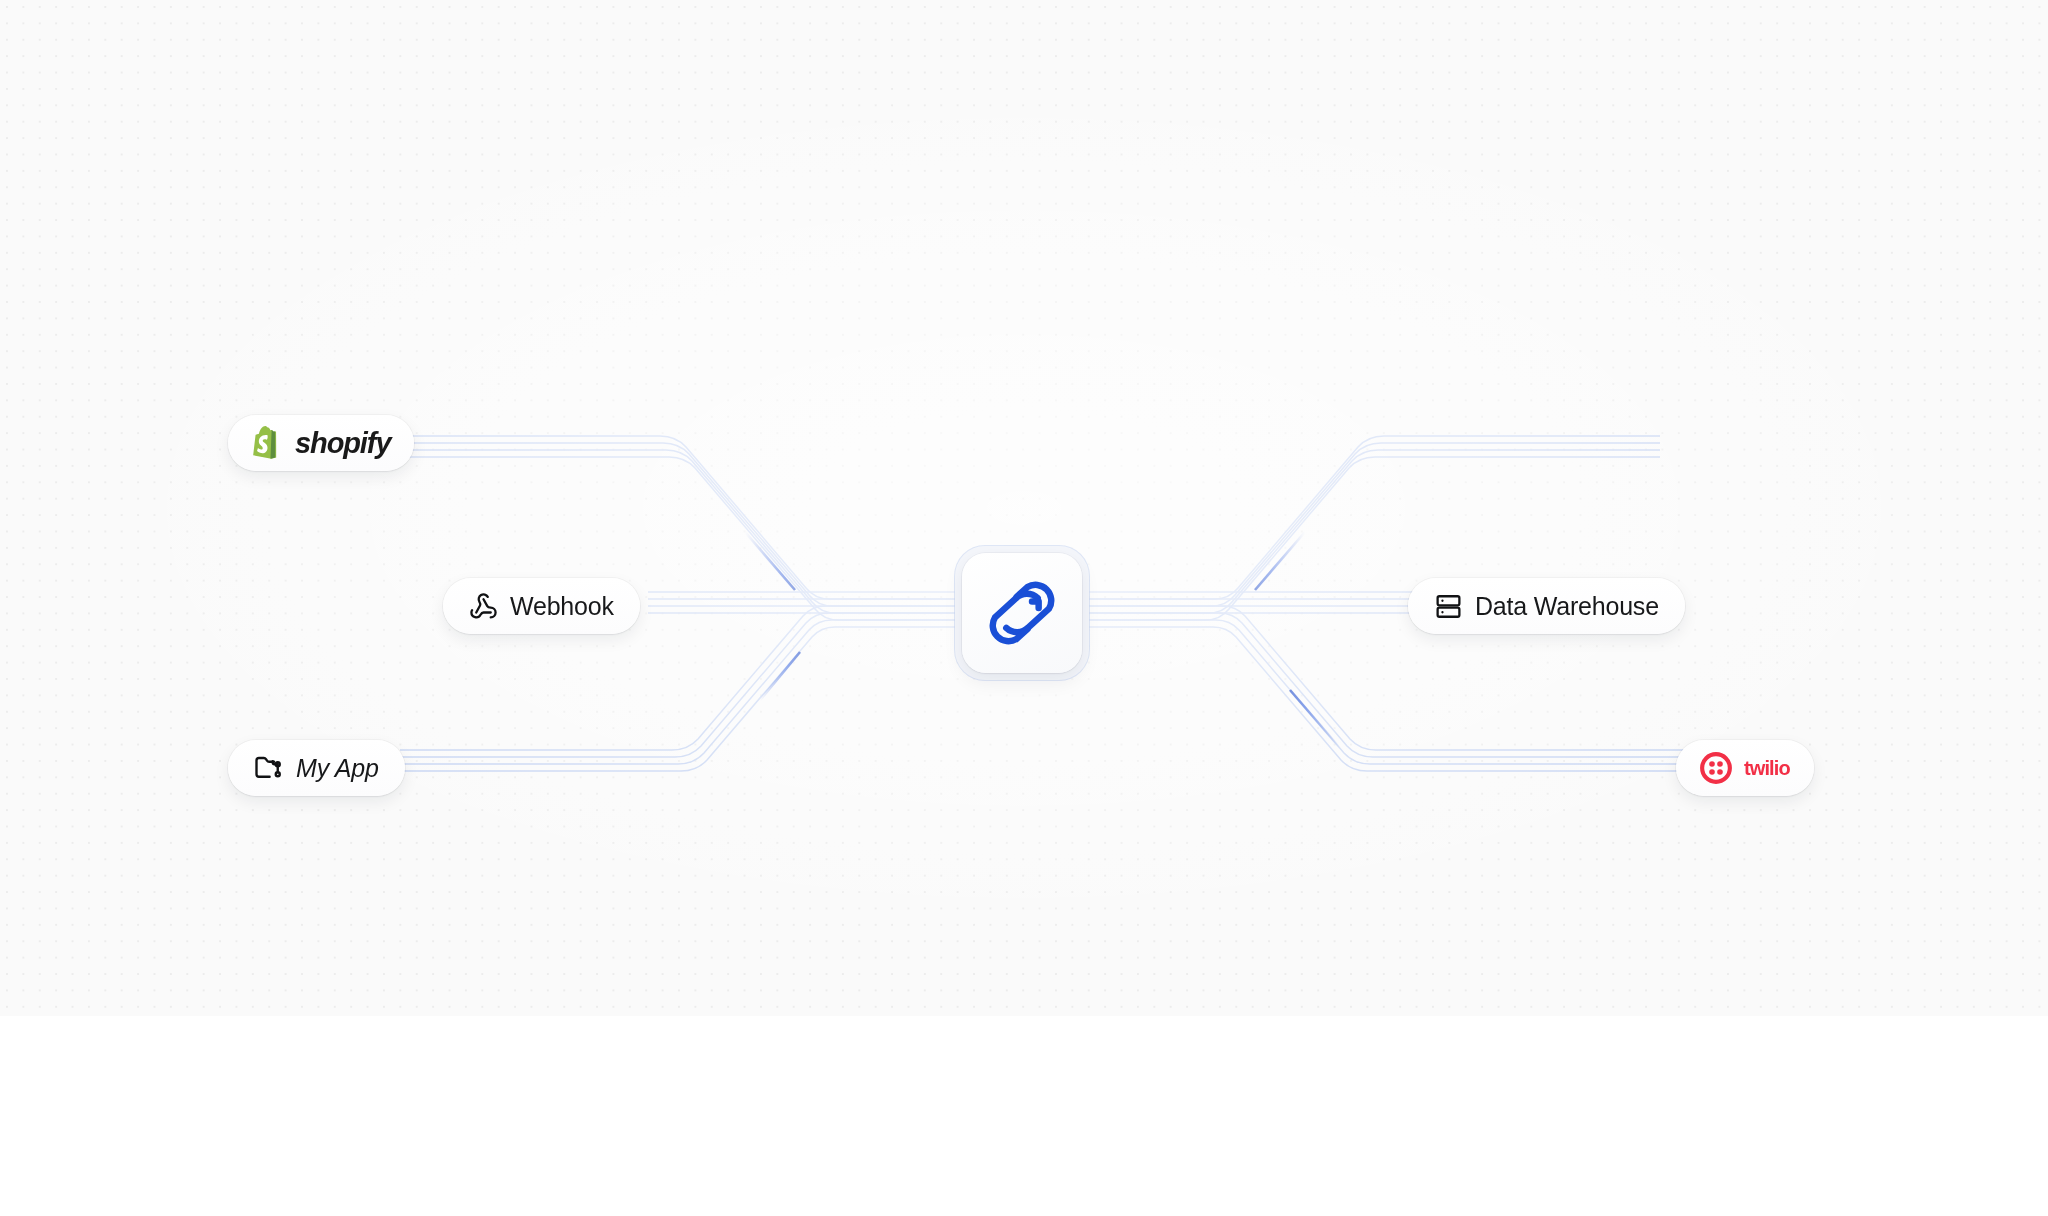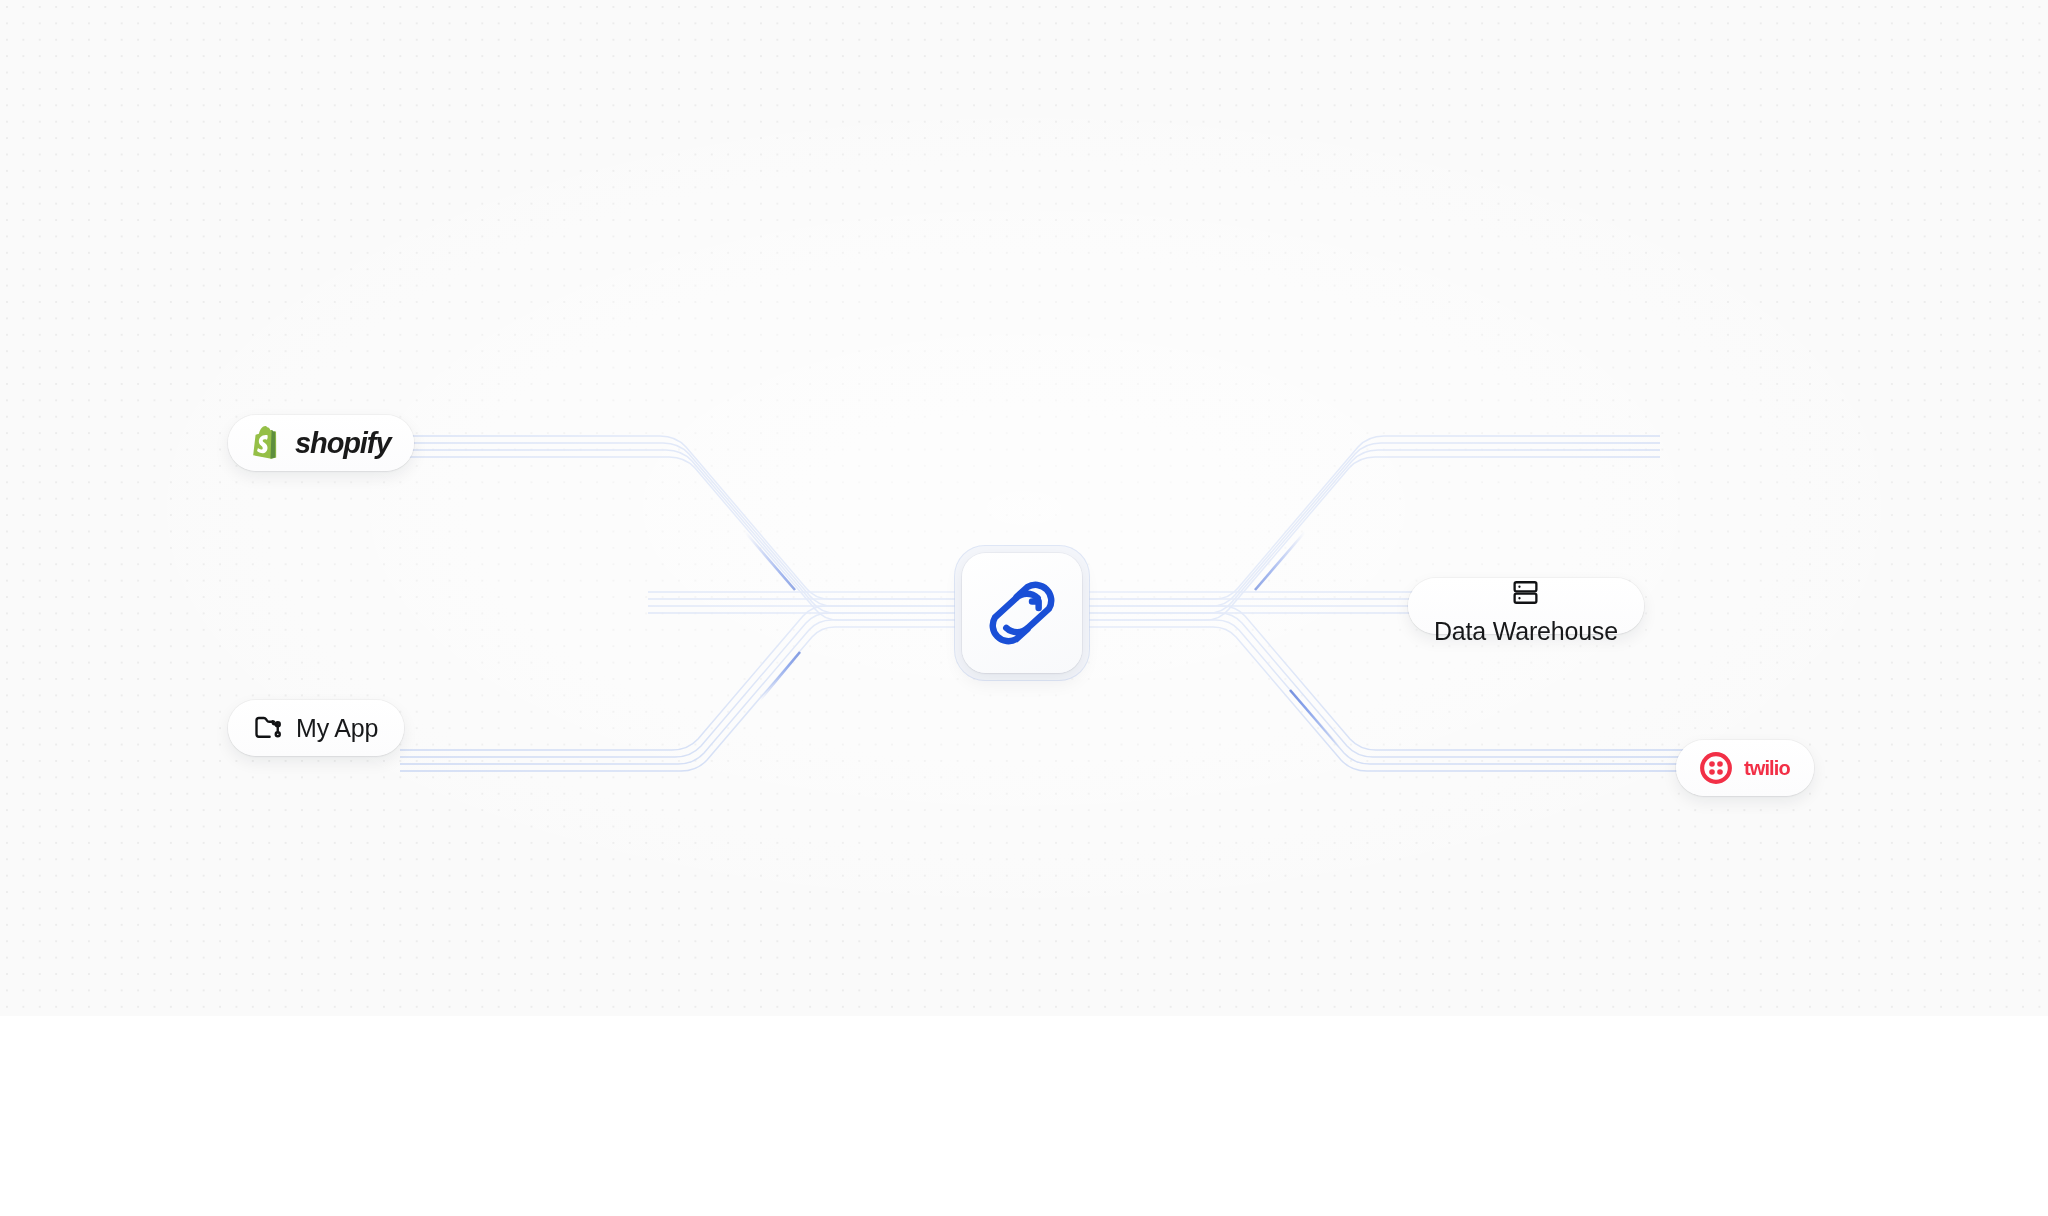--- a/index.html
+++ b/index.html
@@ -55,23 +55,23 @@
     font-size: 25px;
     color: #17181A;
     letter-spacing: -0.2px;
     line-height: 1;
   }
   .node .ico { display:flex; align-items:center; justify-content:center; }
 
   
   #node-shopify       { left: 228px;  top: 415px; padding: 0 24px; }
   #node-webhook       { left: 443px;  top: 578px; }
-  #node-myapp         { left: 228px;  top: 700px; }
+  #node-myapp         { left: 228px;  top: 740px; font-style: italic; }
   #node-logistics     { left: 1585px; top: 415px; }
-  #node-warehouse     { left: 1408px; top: 578px; flex-direction: column; }
+  #node-warehouse     { left: 1408px; top: 578px; }
   #node-twilio        { left: 1676px; top: 740px; padding: 0 24px; }
 
   
   #hub {
     position: absolute;
     left: 955px; top: 546px;
     width: 134px; height: 134px;
     border-radius: 30px;
     background: #F4F6FB;
     padding: 7px;
@@ -197,20 +197,30 @@
     <span class="ico">
       <svg width="31" height="35" viewBox="0 0 24 27">
         <path d="M18.6 4.3c-.1-.1-.3-.1-.4-.1l-1.6.1-1.2-1.2c-.1-.1-.3-.2-.5-.1l-.7.2c-.4-1.2-1.1-2.3-2.3-2.3h-.2C11.4.3 10.9 0 10.5 0 7.4 0 5.9 3.9 5.4 5.9l-2 .6c-.6.2-.6.2-.7.8L.9 22.6 15 25.3l3.8-.9s-.1-19.9-.2-20.1z" fill="#95BF47"></path>
         <path d="M18.2 4.2l-1.6.1-1.2-1.2c-.1-.1-.1-.1-.2-.1l-.9 22.3 3.8-.9s-.1-19.9-.2-20.1c0-.1-.1-.1-.1-.1z" fill="#5E8E3E"></path>
         <path d="M12.1 9.1l-.5 1.5s-.8-.4-1.8-.4c-1.5 0-1.5.9-1.5 1.2 0 1.4 3.7 2 3.7 5.4 0 2.6-1.7 4.3-4 4.3-2.7 0-4.1-1.7-4.1-1.7l.7-2.4s1.4 1.2 2.6 1.2c.8 0 1.1-.6 1.1-1.1 0-1.9-3-2-3-5.1C5.3 9.4 7.1 7 10.7 7c1.1 0 1.4.3 1.4.3z" fill="#FFFFFF"></path>
       </svg>
     </span>
     <span class="shopify-word">shopify</span>
   </div>
 
+  <div class="node" id="node-webhook">
+    <span class="ico">
+      <svg width="29" height="29" viewBox="0 0 24 24" fill="none" stroke="#111214" stroke-width="1.9" stroke-linecap="round" stroke-linejoin="round">
+        <path d="M18 16.98h-5.99c-1.1 0-1.95.94-2.48 1.9A4 4 0 0 1 2 17c.01-.7.2-1.4.57-2"></path>
+        <path d="m6 17 3.13-5.78c.53-.97.1-2.18-.5-3.1a4 4 0 1 1 6.89-4.06"></path>
+        <path d="m12 6 3.13 5.73C15.66 12.7 16.9 13 18 13a4 4 0 0 1 0 8"></path>
+      </svg>
+    </span>
+    <span class="label">Webhook</span>
+  </div>
 
   <div class="node" id="node-myapp">
     <span class="ico">
       <svg width="30" height="30" viewBox="0 0 24 24" fill="none" stroke="#111214" stroke-width="1.9" stroke-linecap="round" stroke-linejoin="round">
         <path d="M12.5 19H4a2 2 0 0 1-2-2V6a2 2 0 0 1 2-2h3.9a2 2 0 0 1 1.69.9l.81 1.2a2 2 0 0 0 1.67.9H16"></path>
         <circle cx="19" cy="9" r="1.6"></circle>
         <circle cx="19" cy="17" r="1.6"></circle>
         <path d="M19 10.6v4.8"></path>
         <path d="M19 9h-2.6a1.4 1.4 0 0 1-1.4-1.4V6.6"></path>
       </svg>

